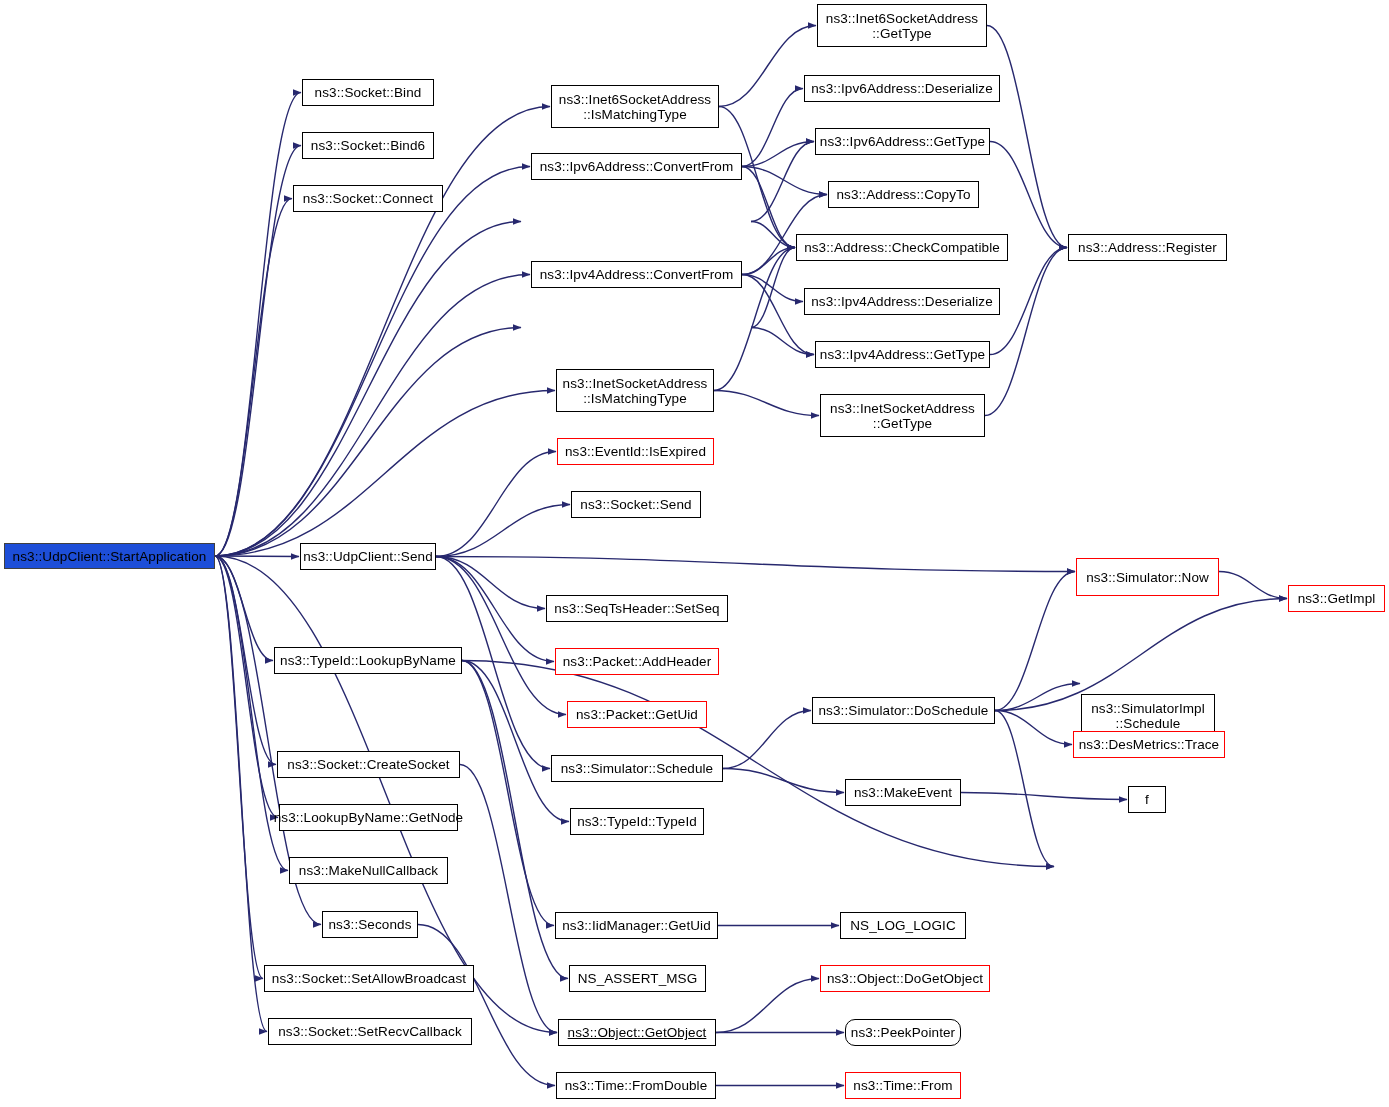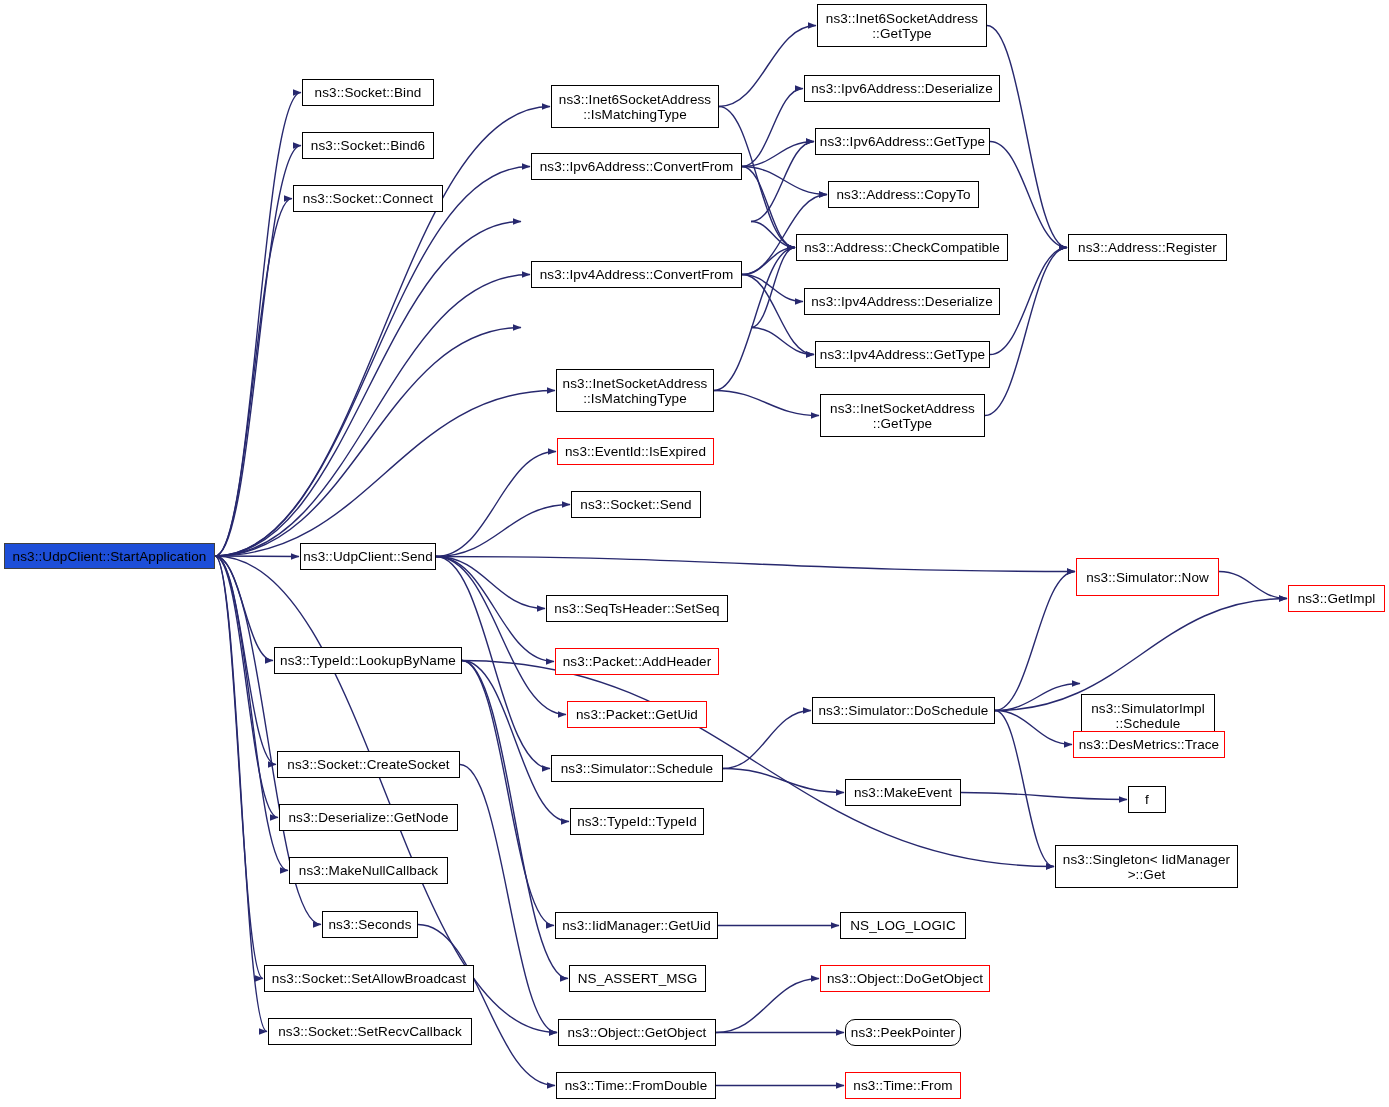--- a/index.html
+++ b/index.html
@@ -123,42 +123,42 @@
         <path d="M716,1032.5 C773.6,1032.5 786.4,1032.5 844,1032.5" marker-end="url(#ah)"></path>
         <path d="M716,1085.5 C773.6,1085.5 786.4,1085.5 844,1085.5" marker-end="url(#ah)"></path>
       </g>
   </svg>
 <div class="node root" style="left: 4px; top: 543px; width: 211px; height: 26px;">ns3::UdpClient::StartApplication</div>
     <div class="node" style="left: 302px; top: 79px; width: 132px; height: 27px;">ns3::Socket::Bind</div>
     <div class="node" style="left: 302px; top: 132px; width: 132px; height: 27px;">ns3::Socket::Bind6</div>
     <div class="node" style="left: 293px; top: 185px; width: 150px; height: 27px;">ns3::Socket::Connect</div>
     <div class="node" style="left: 274px; top: 647px; width: 188px; height: 27px;">ns3::TypeId::LookupByName</div>
     <div class="node" style="left: 277px; top: 751px; width: 183px; height: 27px;">ns3::Socket::CreateSocket</div>
-    <div class="node" style="left: 279px; top: 804px; width: 179px; height: 27px;">ns3::Deserialize::GetNode</div>
+    <div class="node" style="left: 279px; top: 804px; width: 179px; height: 27px;">ns3::LookupByName::GetNode</div>
     <div class="node" style="left: 289px; top: 857px; width: 159px; height: 27px;">ns3::MakeNullCallback</div>
     <div class="node" style="left: 322px; top: 911px; width: 96px; height: 27px;">ns3::Seconds</div>
     <div class="node" style="left: 264px; top: 965px; width: 210px; height: 27px;">ns3::Socket::SetAllowBroadcast</div>
     <div class="node" style="left: 268px; top: 1018px; width: 204px; height: 27px;">ns3::Socket::SetRecvCallback</div>
     <div class="node" style="left: 300px; top: 543px; width: 136px; height: 27px;">ns3::UdpClient::Send</div>
     <div class="node" style="left: 551px; top: 85px; width: 168px; height: 43px;">ns3::Inet6SocketAddress
 ::IsMatchingType</div>
     <div class="node" style="left: 531px; top: 153px; width: 211px; height: 27px;">ns3::Ipv6Address::ConvertFrom</div>
     <div class="node" style="left: 531px; top: 261px; width: 211px; height: 27px; text-align: center;">ns3::Ipv4Address::ConvertFrom</div>
     <div class="node" style="left: 556px; top: 369px; width: 158px; height: 43px;">ns3::InetSocketAddress
 ::IsMatchingType</div>
     <div class="node red" style="left: 557px; top: 438px; width: 157px; height: 27px;">ns3::EventId::IsExpired</div>
     <div class="node" style="left: 571px; top: 491px; width: 130px; height: 27px;">ns3::Socket::Send</div>
     <div class="node" style="left: 546px; top: 595px; width: 182px; height: 27px;">ns3::SeqTsHeader::SetSeq</div>
     <div class="node red" style="left: 555px; top: 648px; width: 164px; height: 27px;">ns3::Packet::AddHeader</div>
     <div class="node red" style="left: 567px; top: 701px; width: 140px; height: 27px;">ns3::Packet::GetUid</div>
     <div class="node" style="left: 551px; top: 755px; width: 172px; height: 27px;">ns3::Simulator::Schedule</div>
     <div class="node" style="left: 570px; top: 808px; width: 134px; height: 27px;">ns3::TypeId::TypeId</div>
     <div class="node" style="left: 555px; top: 912px; width: 163px; height: 27px;">ns3::IidManager::GetUid</div>
     <div class="node" style="left: 569px; top: 965px; width: 137px; height: 27px;">NS_ASSERT_MSG</div>
-    <div class="node" style="left: 558px; top: 1019px; width: 158px; height: 27px;">ns3::Object::GetObject</div>
+    <div class="node" style="left: 558px; top: 1019px; width: 158px; height: 27px; text-decoration: underline;">ns3::Object::GetObject</div>
     <div class="node" style="left: 556px; top: 1072px; width: 160px; height: 27px;">ns3::Time::FromDouble</div>
     <div class="node" style="left: 817px; top: 4px; width: 170px; height: 43px;">ns3::Inet6SocketAddress
 ::GetType</div>
     <div class="node" style="left: 804px; top: 75px; width: 196px; height: 27px;">ns3::Ipv6Address::Deserialize</div>
     <div class="node" style="left: 815px; top: 128px; width: 175px; height: 27px;">ns3::Ipv6Address::GetType</div>
     <div class="node" style="left: 828px; top: 181px; width: 151px; height: 27px;">ns3::Address::CopyTo</div>
     <div class="node" style="left: 796px; top: 234px; width: 212px; height: 27px;">ns3::Address::CheckCompatible</div>
     <div class="node" style="left: 804px; top: 288px; width: 196px; height: 27px;">ns3::Ipv4Address::Deserialize</div>
     <div class="node" style="left: 815px; top: 341px; width: 175px; height: 27px;">ns3::Ipv4Address::GetType</div>
     <div class="node" style="left: 820px; top: 394px; width: 165px; height: 43px;">ns3::InetSocketAddress
@@ -169,15 +169,13 @@
     <div class="node" style="left: 840px; top: 912px; width: 126px; height: 27px;">NS_LOG_LOGIC</div>
     <div class="node red" style="left: 820px; top: 965px; width: 170px; height: 27px;">ns3::Object::DoGetObject</div>
     <div class="node" style="left: 845px; top: 1019px; width: 116px; height: 27px; border-radius: 10px;">ns3::PeekPointer</div>
     <div class="node red" style="left: 845px; top: 1072px; width: 116px; height: 27px;">ns3::Time::From</div>
     <div class="node red" style="left: 1076px; top: 558px; width: 143px; height: 38px;">ns3::Simulator::Now</div>
     <div class="node red" style="left: 1288px; top: 585px; width: 97px; height: 27px;">ns3::GetImpl</div>
     <div class="node" style="left: 1081px; top: 662px; width: 134px; height: 43px; margin-top: 32px;">ns3::SimulatorImpl
 ::Schedule</div>
     <div class="node red" style="left: 1073px; top: 731px; width: 152px; height: 27px;">ns3::DesMetrics::Trace</div>
     <div class="node" style="left: 1128px; top: 786px; width: 38px; height: 27px;">f</div>
-    <div class="node" style="left: 1055px; top: 845px; width: 183px; height: 43px;">ns3::Singleton&lt; IidManager
-&gt;::Get</div>
   </div>
 
 </body></html>

